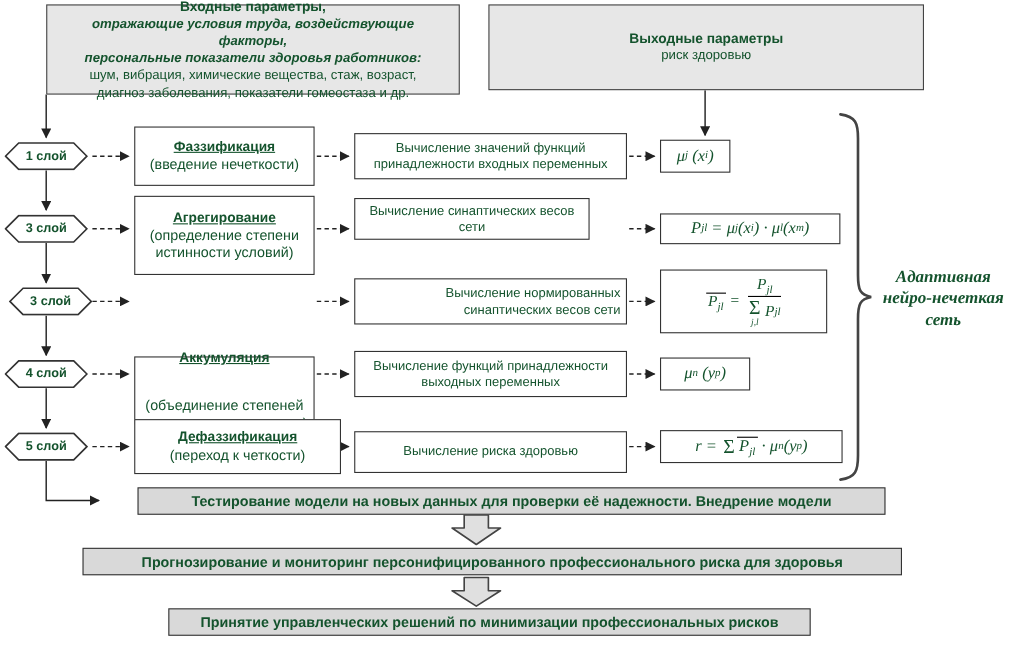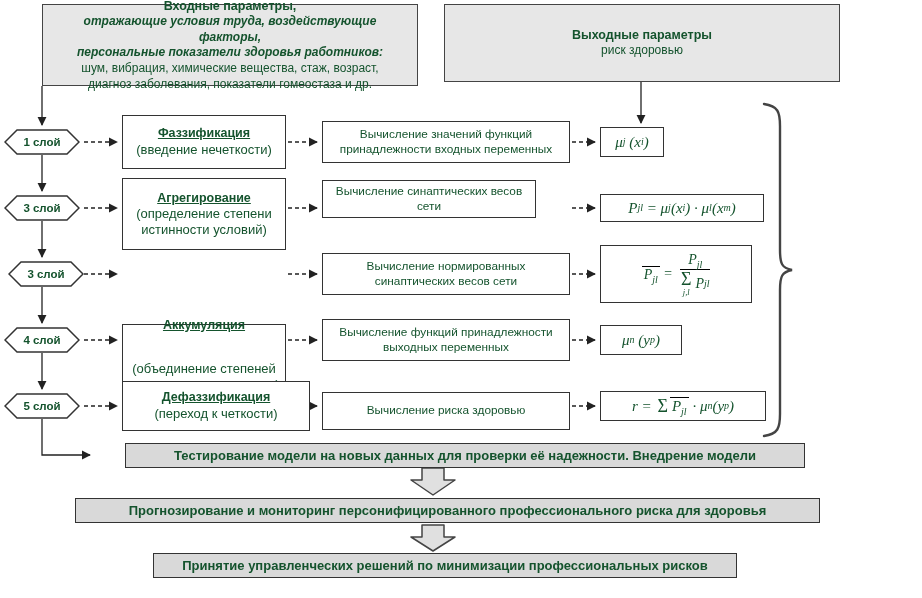--- a/index.html
+++ b/index.html
@@ -152,21 +152,21 @@
     <div class="ltitle">Дефаззификация</div>
     <div class="lsub">(переход к четкости)</div>
   </div>
 
   <div class="wbox abs" style="left:322px; top:121px; width:248px; height:42px;">
     <div class="calc">Вычисление значений функций принадлежности входных переменных</div>
   </div>
   <div class="wbox abs" style="left:322px; top:180px; width:214px; height:28px;">
     <div class="calc">Вычисление синаптических весов сети</div>
   </div>
-  <div class="wbox abs" style="left:322px; top:253px; width:248px; height:42px;">
+  <div class="wbox abs" style="left:322px; top:253px; width:248px; height:42px;text-align:right;">
     <div class="calc">Вычисление нормированных синаптических весов сети</div>
   </div>
   <div class="wbox abs" style="left:322px; top:319px; width:248px; height:42px;">
     <div class="calc">Вычисление функций принадлежности выходных переменных</div>
   </div>
   <div class="wbox abs" style="left:322px; top:392px; width:248px; height:28px;">
     <div class="calc">Вычисление риска здоровью</div>
   </div>
 
   <div class="fbox abs" style="left:600px; top:127px; width:64px; height:30px;">
@@ -185,18 +185,19 @@
   </div>
 
   <div class="fbox abs" style="left:600px; top:325px; width:82px; height:30px;">
     <span>μ</span><sub>n</sub><span> (y</span><sub>p</sub><span>)</span>
   </div>
 
   <div class="fbox abs" style="left:600px; top:391px; width:166px; height:30px;">
     <span>r = </span><span class="sig">Σ</span><span class="ovl"><span>P</span><sub>jl</sub></span><span> · μ</span><sub>n</sub><span>(y</span><sub>p</sub><span>)</span>
   </div>
 
+  <div class="brace-label abs" style="left:793px; top:242px; width:129px;">Адаптивная нейро-нечеткая сеть</div>
 
   <div class="bar abs" style="left:95px; top:443px; width:680px; height:25px;margin-left:30px;">Тестирование модели на новых данных для проверки её надежности. Внедрение модели</div>
   <div class="bar abs" style="left:75px; top:498px; width:745px; height:25px;">Прогнозирование и мониторинг персонифицированного профессионального риска для здоровья</div>
   <div class="bar abs" style="left:153px; top:553px; width:584px; height:25px;">Принятие управленческих решений по минимизации профессиональных рисков</div>
 
 </div>
 
 </body></html>

